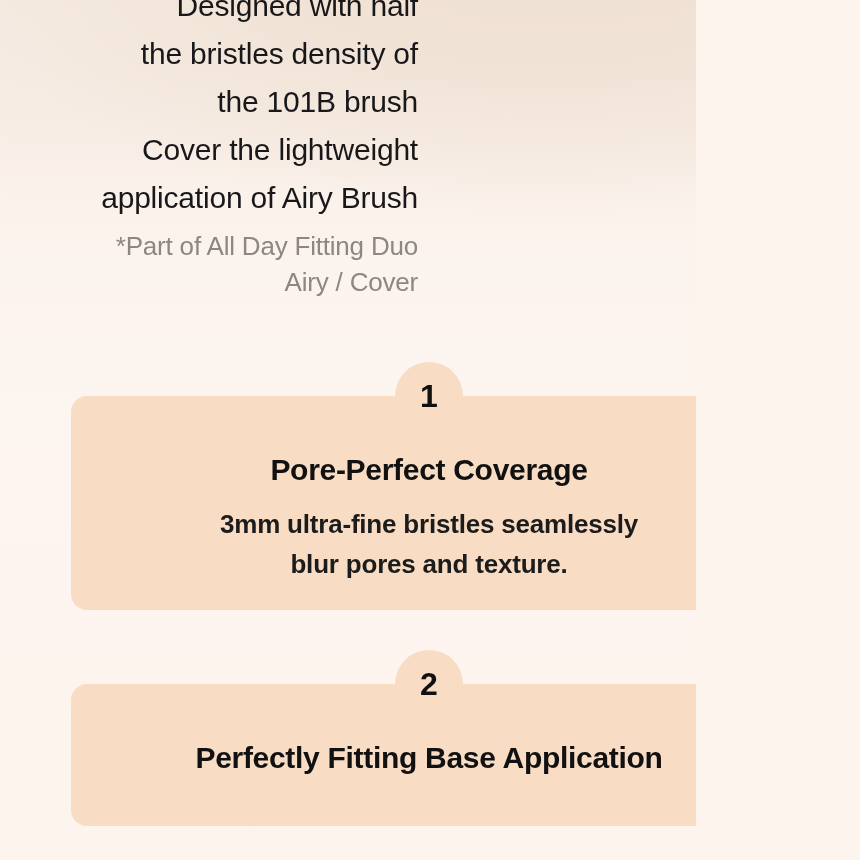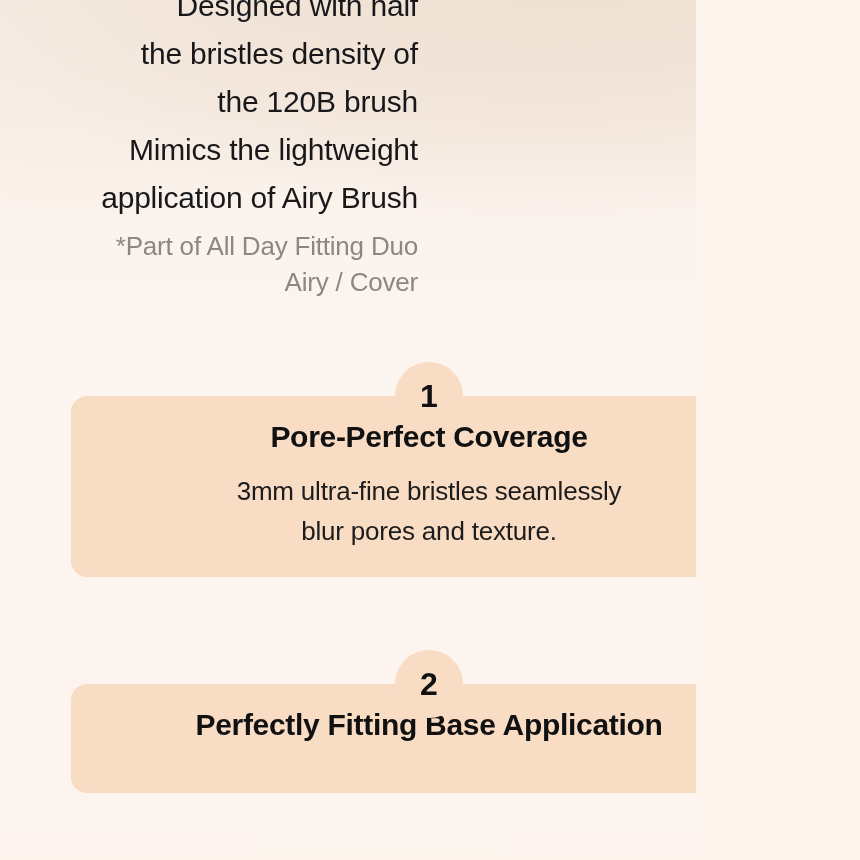--- a/index.html
+++ b/index.html
@@ -82,53 +82,53 @@
   }
 
   .card {
     position: absolute;
     top: 34px;
     left: 0;
     width: 716px;
     box-sizing: border-box;
     background: #f8dcc4;
     border-radius: 16px;
-    padding: 23px 24px 26px 24px;
+    padding: 56px 24px 26px 24px;
     text-align: center;
     z-index: 1;
   }
   .card.tall { padding-bottom: 34px; }
 
   .card-title {
     font-size: 30px;
     font-weight: bold;
     color: #111111;
     letter-spacing: -0.3px;
     line-height: 36px;
     margin: 0 0 16px 0;
   }
   .card-desc {
     font-size: 26px;
     line-height: 40px;
     color: #1c1c1c;
     letter-spacing: -0.2px;
     margin: 0;
   }
-  .card-desc .nl { display: block; }
+  .card-desc .nl { display: block; font-weight: bold; }
 </style>
 </head>
 <body>
 
 <div id="page">
 
   <div class="intro">
     <div class="intro-line">Designed with half</div>
     <div class="intro-line">the bristles density of</div>
-    <div class="intro-line">the 120B brush</div>
-    <div class="intro-line">Mimics the lightweight</div>
+    <div class="intro-line">the 101B brush</div>
+    <div class="intro-line">Cover the lightweight</div>
     <div class="intro-line">application of Airy Brush</div>
     <div class="intro-note">
       <span class="nl">*Part of All Day Fitting Duo</span>
       <span class="nl">Airy / Cover</span>
     </div>
   </div>
 
   <div class="card-wrap c1">
     <div class="badge">1</div>
     <div class="card">

